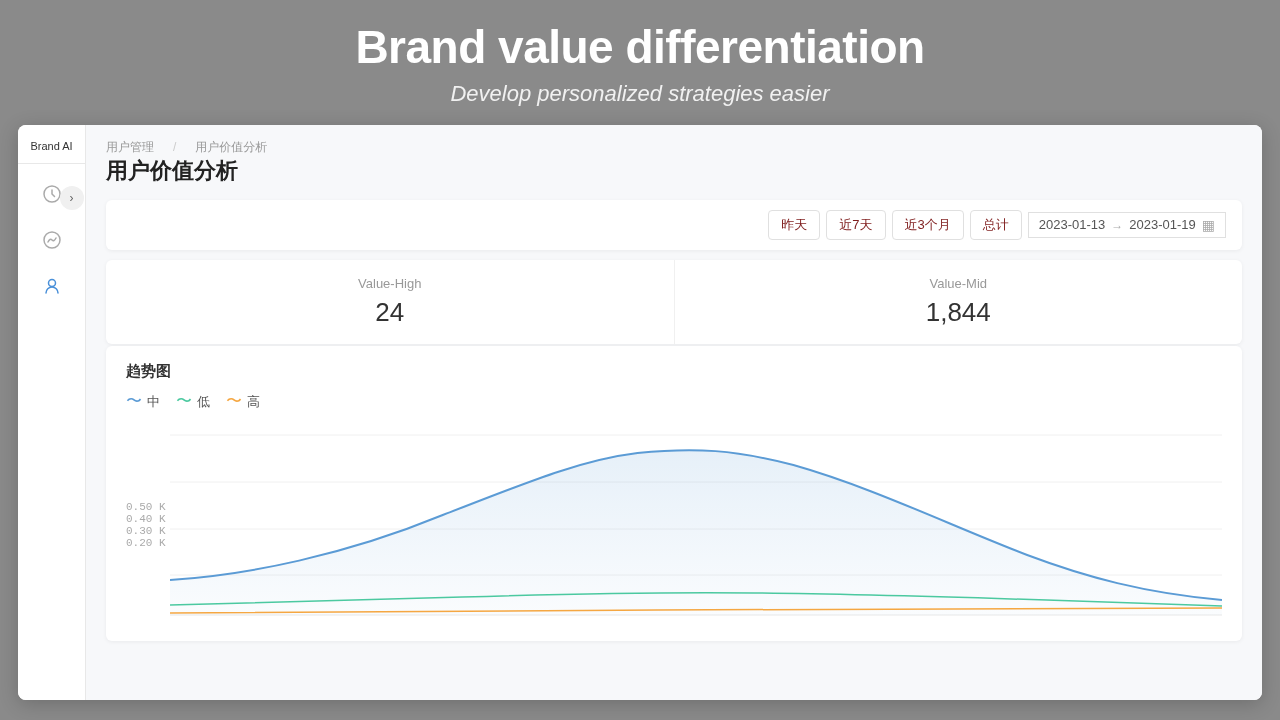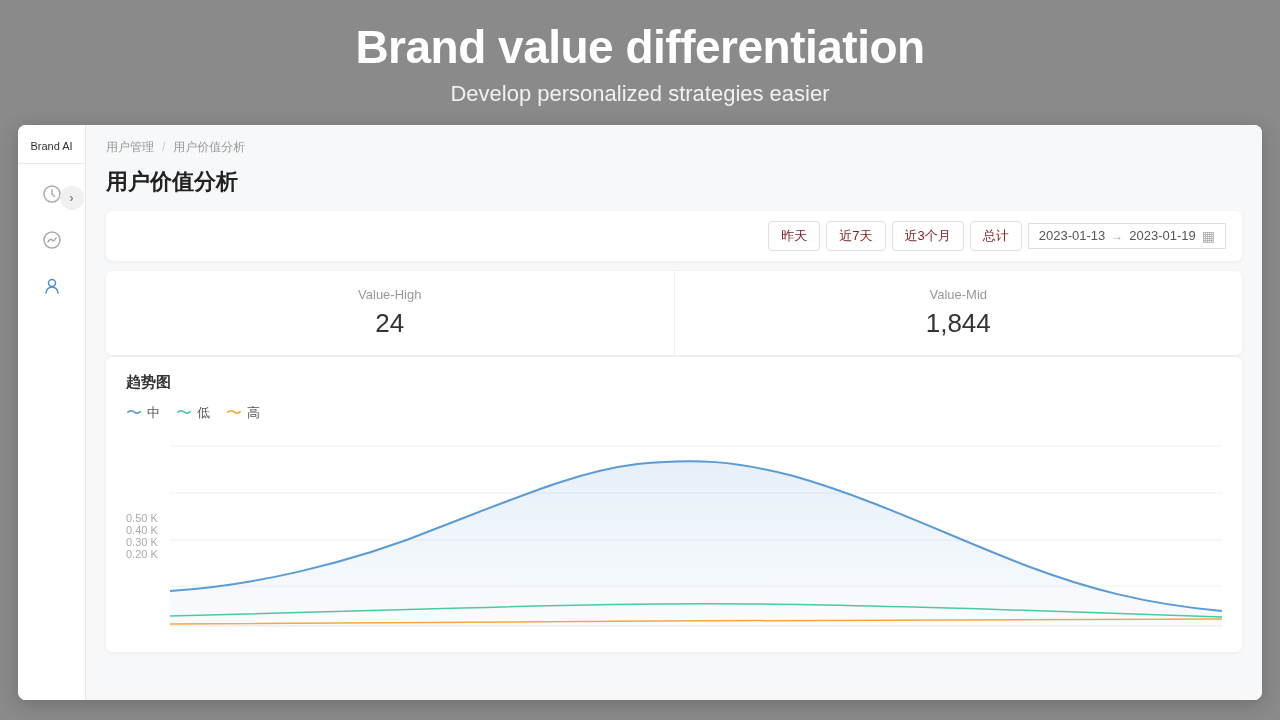--- a/index.html
+++ b/index.html
@@ -22,20 +22,21 @@
       font-weight: 800;
       color: #fff;
       letter-spacing: -0.5px;
       line-height: 1.1;
     }
     .hero-subtitle {
       font-size: 22px;
       color: rgba(255,255,255,0.88);
       margin-top: 8px;
       font-weight: 400;
+      font-style: italic;
     }
 
     
     .app-window {
       background: #fff;
       border-radius: 8px;
       margin: 0 18px;
       box-shadow: 0 4px 20px rgba(0,0,0,0.2);
       display: flex;
       height: 575px;
@@ -114,24 +115,24 @@
     .main-inner {
       padding: 14px 20px;
       flex: 1;
       overflow-y: auto;
     }
 
     
     .breadcrumb {
       font-size: 12px;
       color: #999;
-      margin-bottom: 11px;
-      display: flex;
-      align-items: center;
-      gap: 8px;
+      margin-bottom: 0;
+      display: flex;
+      align-items: center;
+      gap: 19px;
     }
     .breadcrumb-sep {
       color: #ccc;
     }
 
     
     .page-title {
       font-size: 22px;
       font-weight: 600;
       color: #222;
@@ -201,20 +202,21 @@
       color: #333;
     }
 
     
     .chart-section {
       background: #fff;
       border-radius: 6px;
       padding: 16px 20px;
       box-shadow: 0 1px 4px rgba(0,0,0,0.06);
       flex: 1;
+      font-family: Liberation Mono, monospace;
     }
     .chart-title {
       font-size: 15px;
       font-weight: 600;
       color: #333;
       margin-bottom: 12px;
     }
     .chart-legend {
       display: flex;
       gap: 16px;

